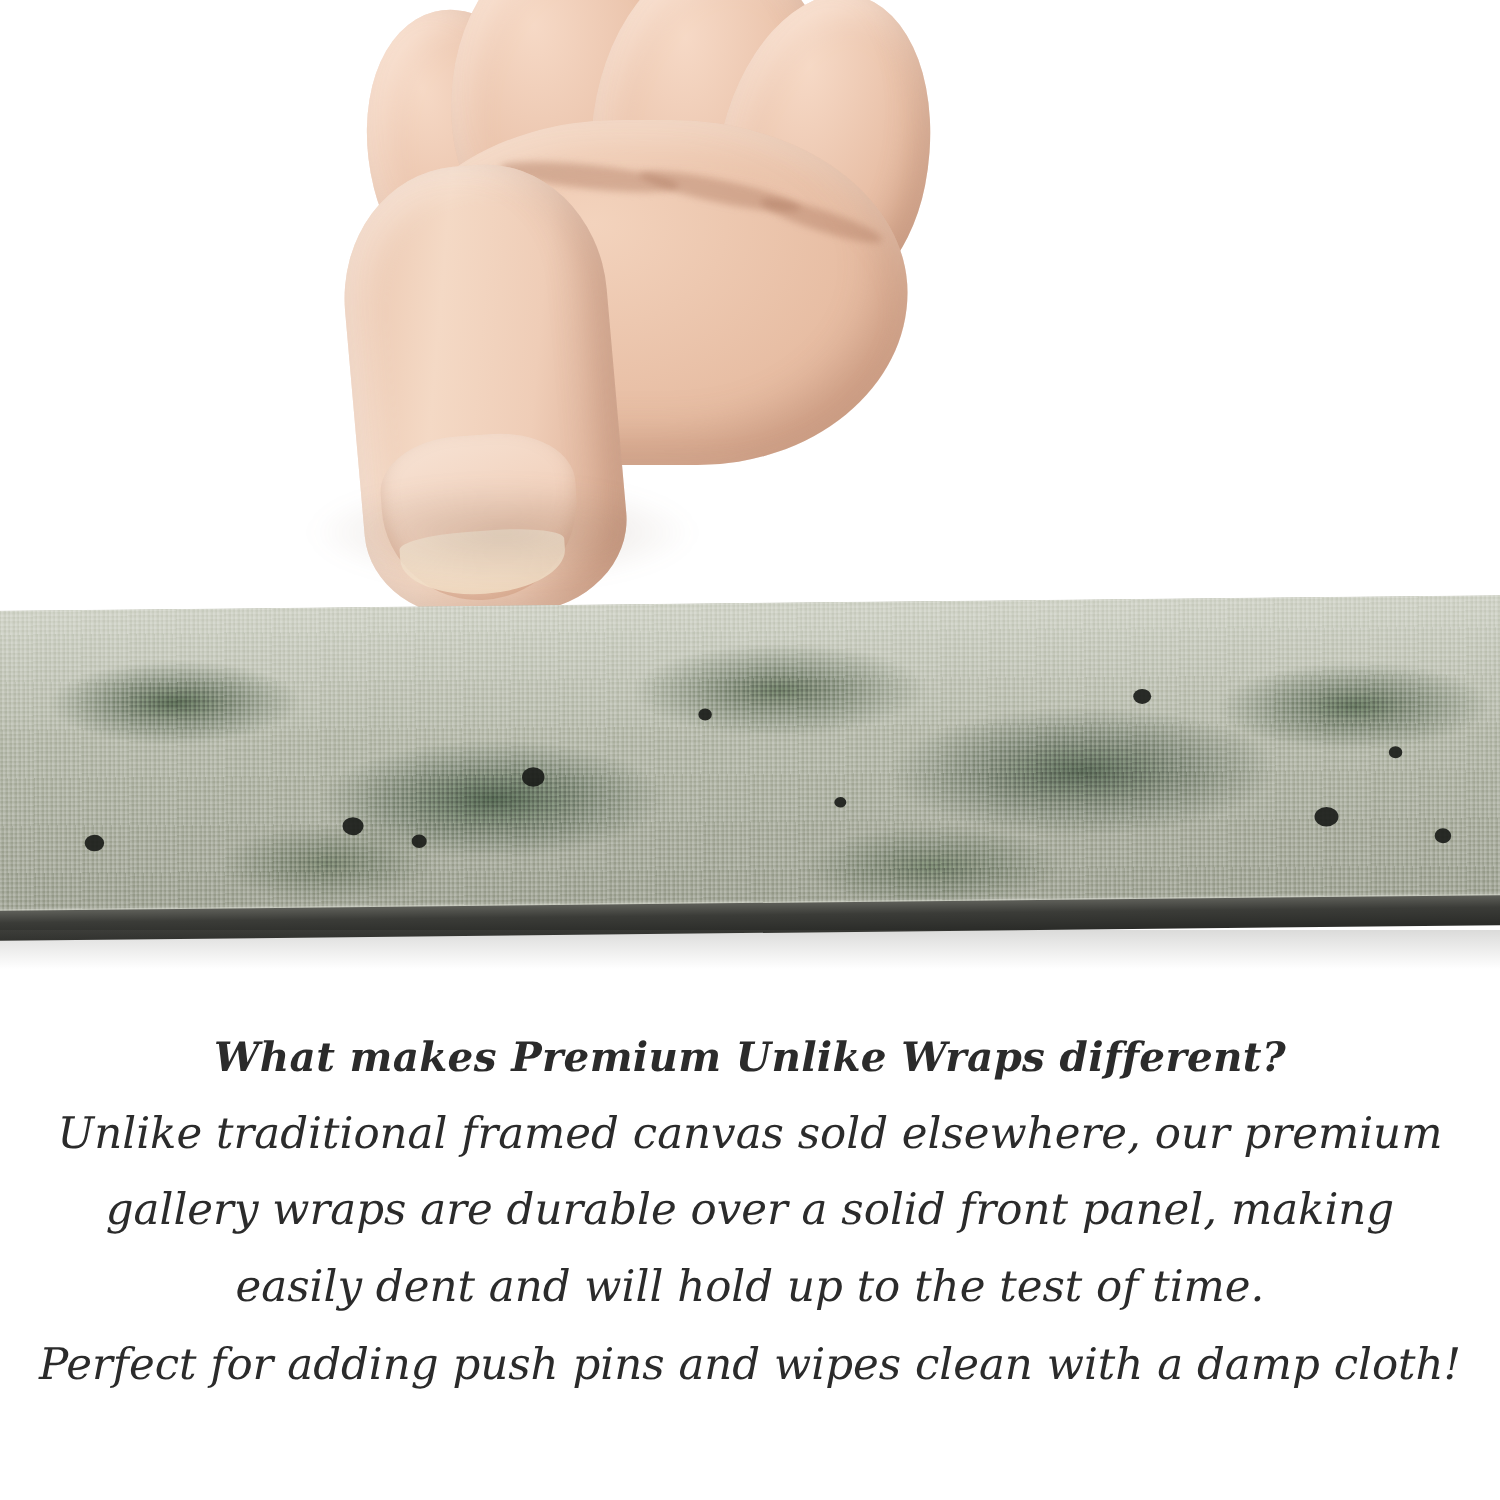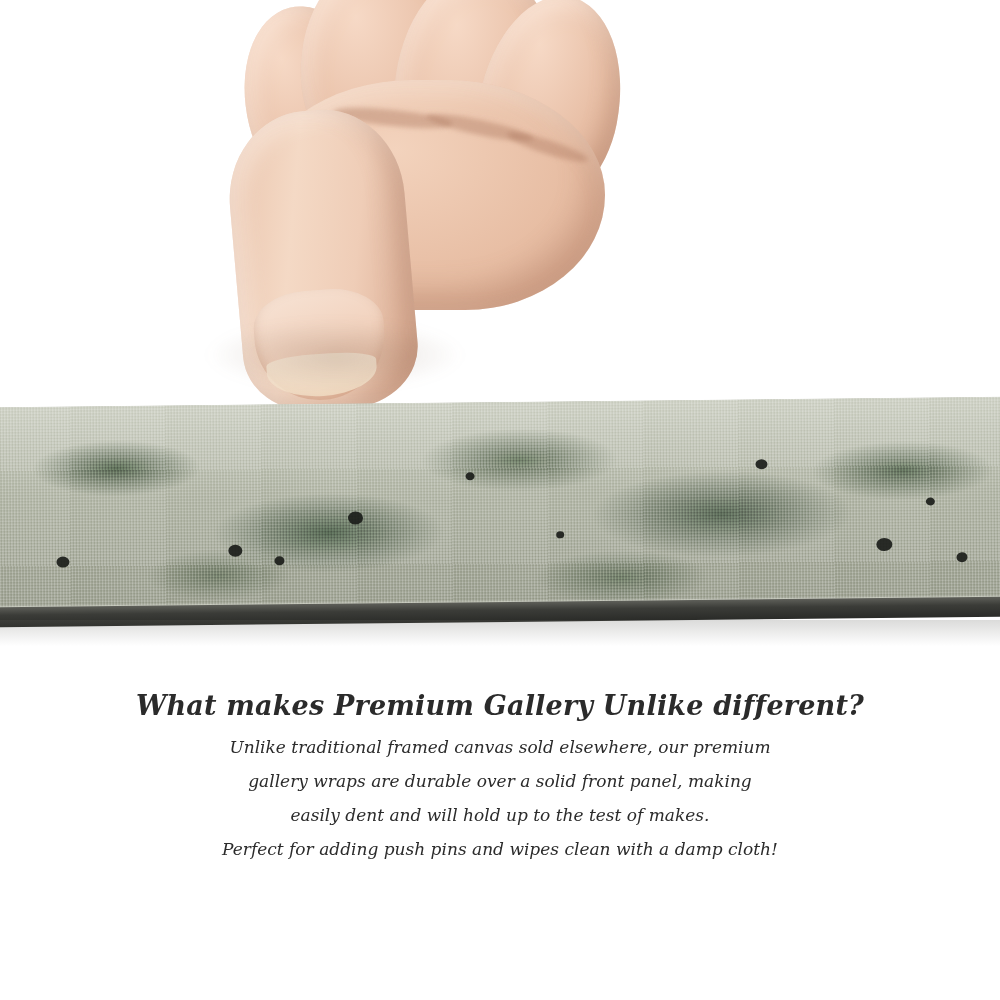--- a/index.html
+++ b/index.html
@@ -194,21 +194,21 @@
     font-style: italic;
   }
   .caption-title {
     font-size: 27px;
     font-weight: 700;
     letter-spacing: 0.2px;
     margin-bottom: 14px;
   }
   .caption-body p {
     margin: 0 0 10px 0;
-    font-size: 17px;
+    font-size: 29px;
     line-height: 1.42;
   }
   .caption-body p:last-child { margin-bottom: 17px; }
   .caption-last { margin-top: 6px !important; }
 </style>
 </head>
 <body>
 
 <div id="page">
 
@@ -244,22 +244,22 @@
         <div class="speck" style="left:930px; top:100px; width:9px;  height:8px;"></div>
       </div>
       <div class="wrap-edge-hi"></div>
       <div class="wrap-edge"></div>
     </div>
 
     <div class="wrap-shadow"></div>
   </div>
 
   <div class="caption">
-    <div class="caption-title">What makes Premium Gallery Unlike different?</div>
+    <div class="caption-title">What makes Premium Unlike Wraps different?</div>
     <div class="caption-body">
       <p>Unlike traditional framed canvas sold elsewhere, our premium</p>
       <p>gallery wraps are durable over a solid front panel, making</p>
-      <p>easily dent and will hold up to the test of makes.</p>
+      <p>easily dent and will hold up to the test of time.</p>
       <p class="caption-last">Perfect for adding push pins and wipes clean with a damp cloth!</p>
     </div>
   </div>
 
 </div>
 
 </body></html>

